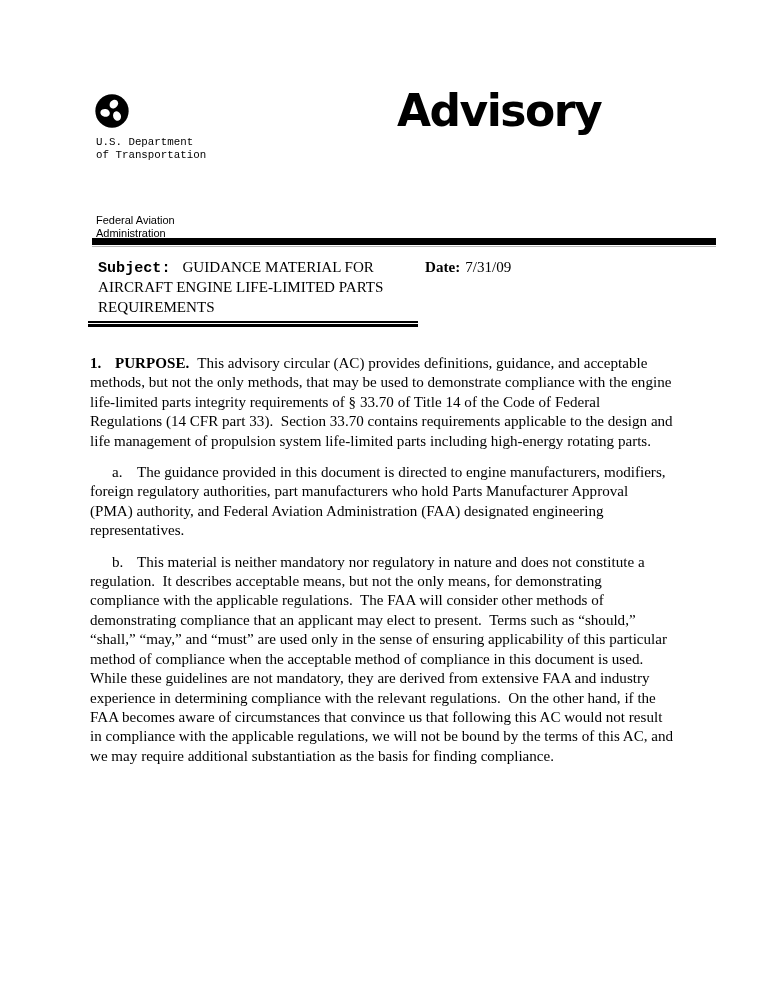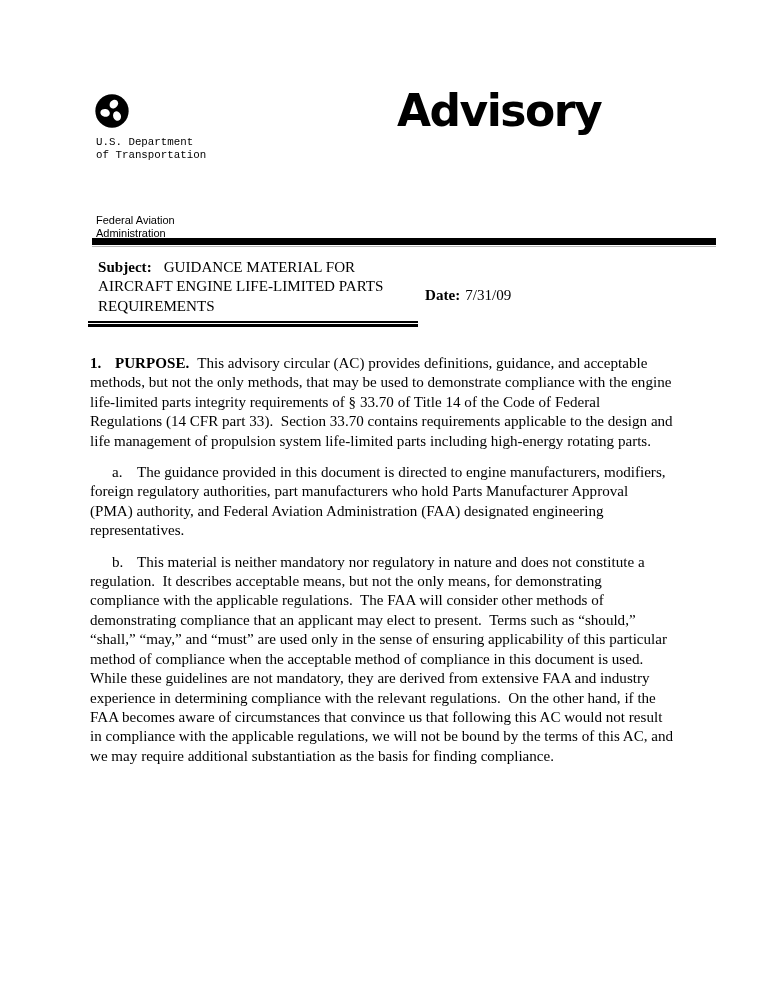--- a/index.html
+++ b/index.html
@@ -32,24 +32,24 @@
   
   .rule-top { position:absolute; left:92px; top:238px; width:624px; height:7px; background:#000; }
   .rule-top::after { content:""; display:block; position:relative; top:8px; height:1px; background:#b5b5b5; }
   .rule-subject {
     position:absolute; left:88px; top:321px; width:330px; height:6px;
     border-top:2px solid #000; border-bottom:3px solid #000;
   }
   
   .hdrtxt { font-size:15.1px; line-height:19.4px; }
   .subject-col { position:absolute; left:98px; top:258px; width:324px; }
-  .date-col    { position:absolute; left:425px; top:258px; width:170px;margin-top:28px; }
+  .date-col    { position:absolute; left:425px; top:258px; width:170px; }
   .acno-col    { position:absolute; left:601px; top:258px; width:160px; }
   .lbl { font-weight:bold; }
-  .lbl.m12 { margin-right:12px; }
+  .lbl.m12 { margin-right:12px;font-family:Liberation Mono, monospace; }
   .lbl.m10 { margin-right:10px; }
   .lbl.m5  { margin-right:5px; }
   
   .body { position:absolute; left:90px; top:354px; width:584px; }
   .para { font-size:15.1px; line-height:19.4px; margin:0 0 12px 0; white-space:pre-wrap; }
   .num    { display:inline-block; width:25px; font-weight:bold; }
   .shead  { font-weight:bold; margin-right:8px;margin-top:20px; }
   .sub    { text-indent:22px; }
   .letter { display:inline-block; width:25px; text-indent:0; }
 </style>

